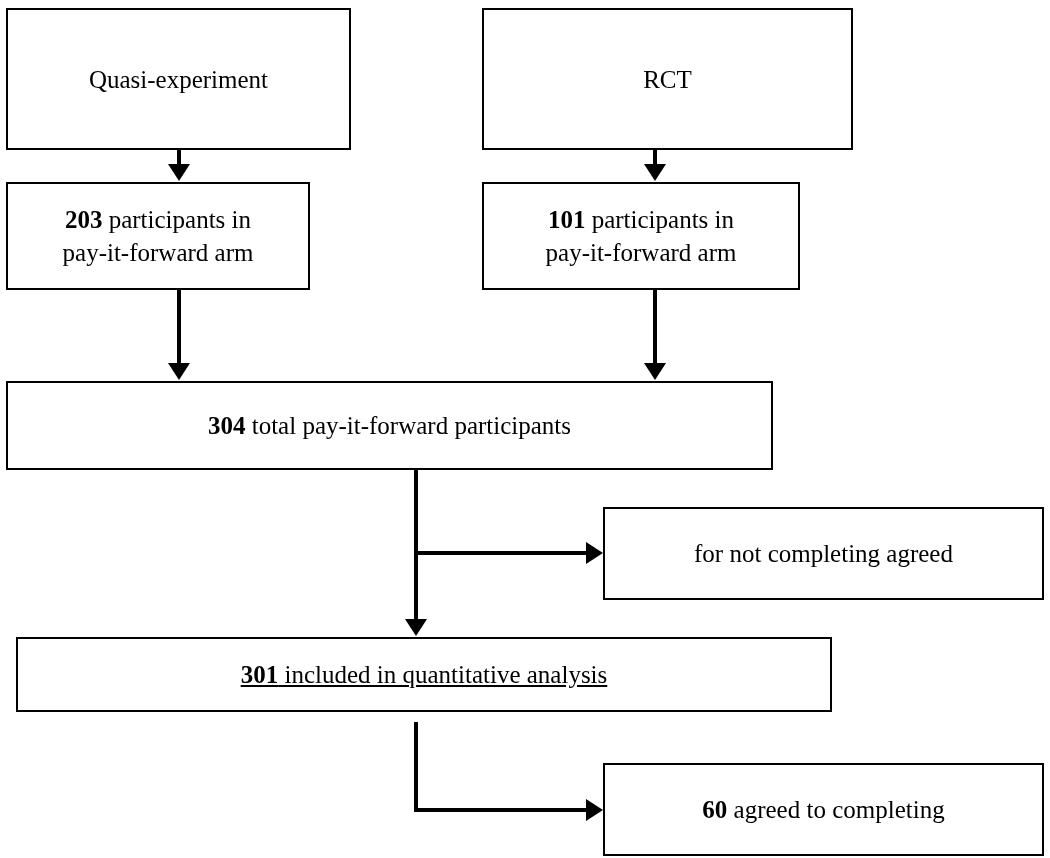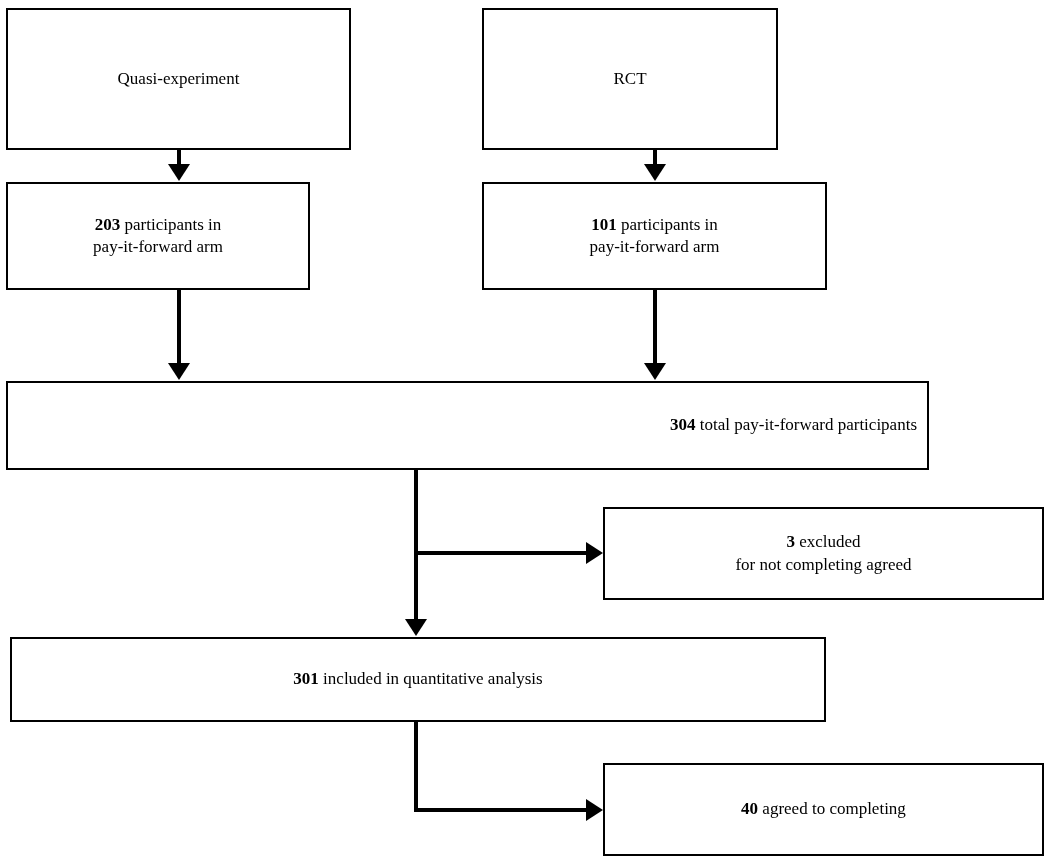--- a/index.html
+++ b/index.html
@@ -22,38 +22,38 @@
   .node {
     position: absolute;
     box-sizing: border-box;
     border: 2px solid #000000;
     background: #ffffff;
     display: flex;
     align-items: center;
     justify-content: center;
     text-align: center;
     line-height: 1.32;
-    font-size: 17px;
+    font-size: 25px;
     padding: 4px 10px;
   }
   .node .line {
     display: block;
     white-space: nowrap;
   }
   .node b {
     font-weight: bold;
   }
   
   #node-quasi      { left: 6px;   top: 8px;   width: 345px; height: 142px; }
-  #node-rct        { left: 482px; top: 8px;   width: 296px; height: 142px; }
+  #node-rct        { left: 482px; top: 8px;   width: 371px; height: 142px; }
   #node-arm-203    { left: 6px;   top: 182px; width: 304px; height: 108px; }
-  #node-arm-101    { left: 482px; top: 182px; width: 345px; height: 108px; }
-  #node-total      { left: 6px;   top: 381px; width: 923px; height: 89px; justify-content: flex-end; }
+  #node-arm-101    { left: 482px; top: 182px; width: 318px; height: 108px; }
+  #node-total      { left: 6px;   top: 381px; width: 767px; height: 89px; }
   #node-excluded   { left: 603px; top: 507px; width: 441px; height: 93px; }
-  #node-included   { left: 10px;   top: 637px; width: 816px; height: 85px; }
+  #node-included   { left: 16px;   top: 637px; width: 816px; height: 75px; text-decoration: underline; }
   #node-interviews { left: 603px; top: 763px; width: 441px; height: 93px; }
 
   
   .line-seg {
     position: absolute;
     background: #000000;
   }
   .vline { width: 4px; }
   .hline { height: 4px; }
 
@@ -106,34 +106,33 @@
   </div>
 
   <div class="node" id="node-total">
     <div>
       <span class="line"><b>304</b><span> total pay-it-forward participants</span></span>
     </div>
   </div>
 
   <div class="node" id="node-excluded">
     <div>
-      <span class="line"><b>3</b><span> excluded</span></span>
       <span class="line"><b></b><span>for not completing agreed</span></span>
     </div>
   </div>
 
   <div class="node" id="node-included">
     <div>
       <span class="line"><b>301</b><span> included in quantitative analysis</span></span>
     </div>
   </div>
 
   <div class="node" id="node-interviews">
     <div>
-      <span class="line"><b>40</b><span> agreed to completing</span></span>
+      <span class="line"><b>60</b><span> agreed to completing</span></span>
     </div>
   </div>
 
   <div class="line-seg vline" style="left:177px; top:150px; height:15px;"></div>
   <div class="arrow-down" style="left:168px; top:164px;"></div>
 
   <div class="line-seg vline" style="left:653px; top:150px; height:15px;"></div>
   <div class="arrow-down" style="left:644px; top:164px;"></div>
 
   <div class="line-seg vline" style="left:177px; top:290px; height:74px;"></div>

